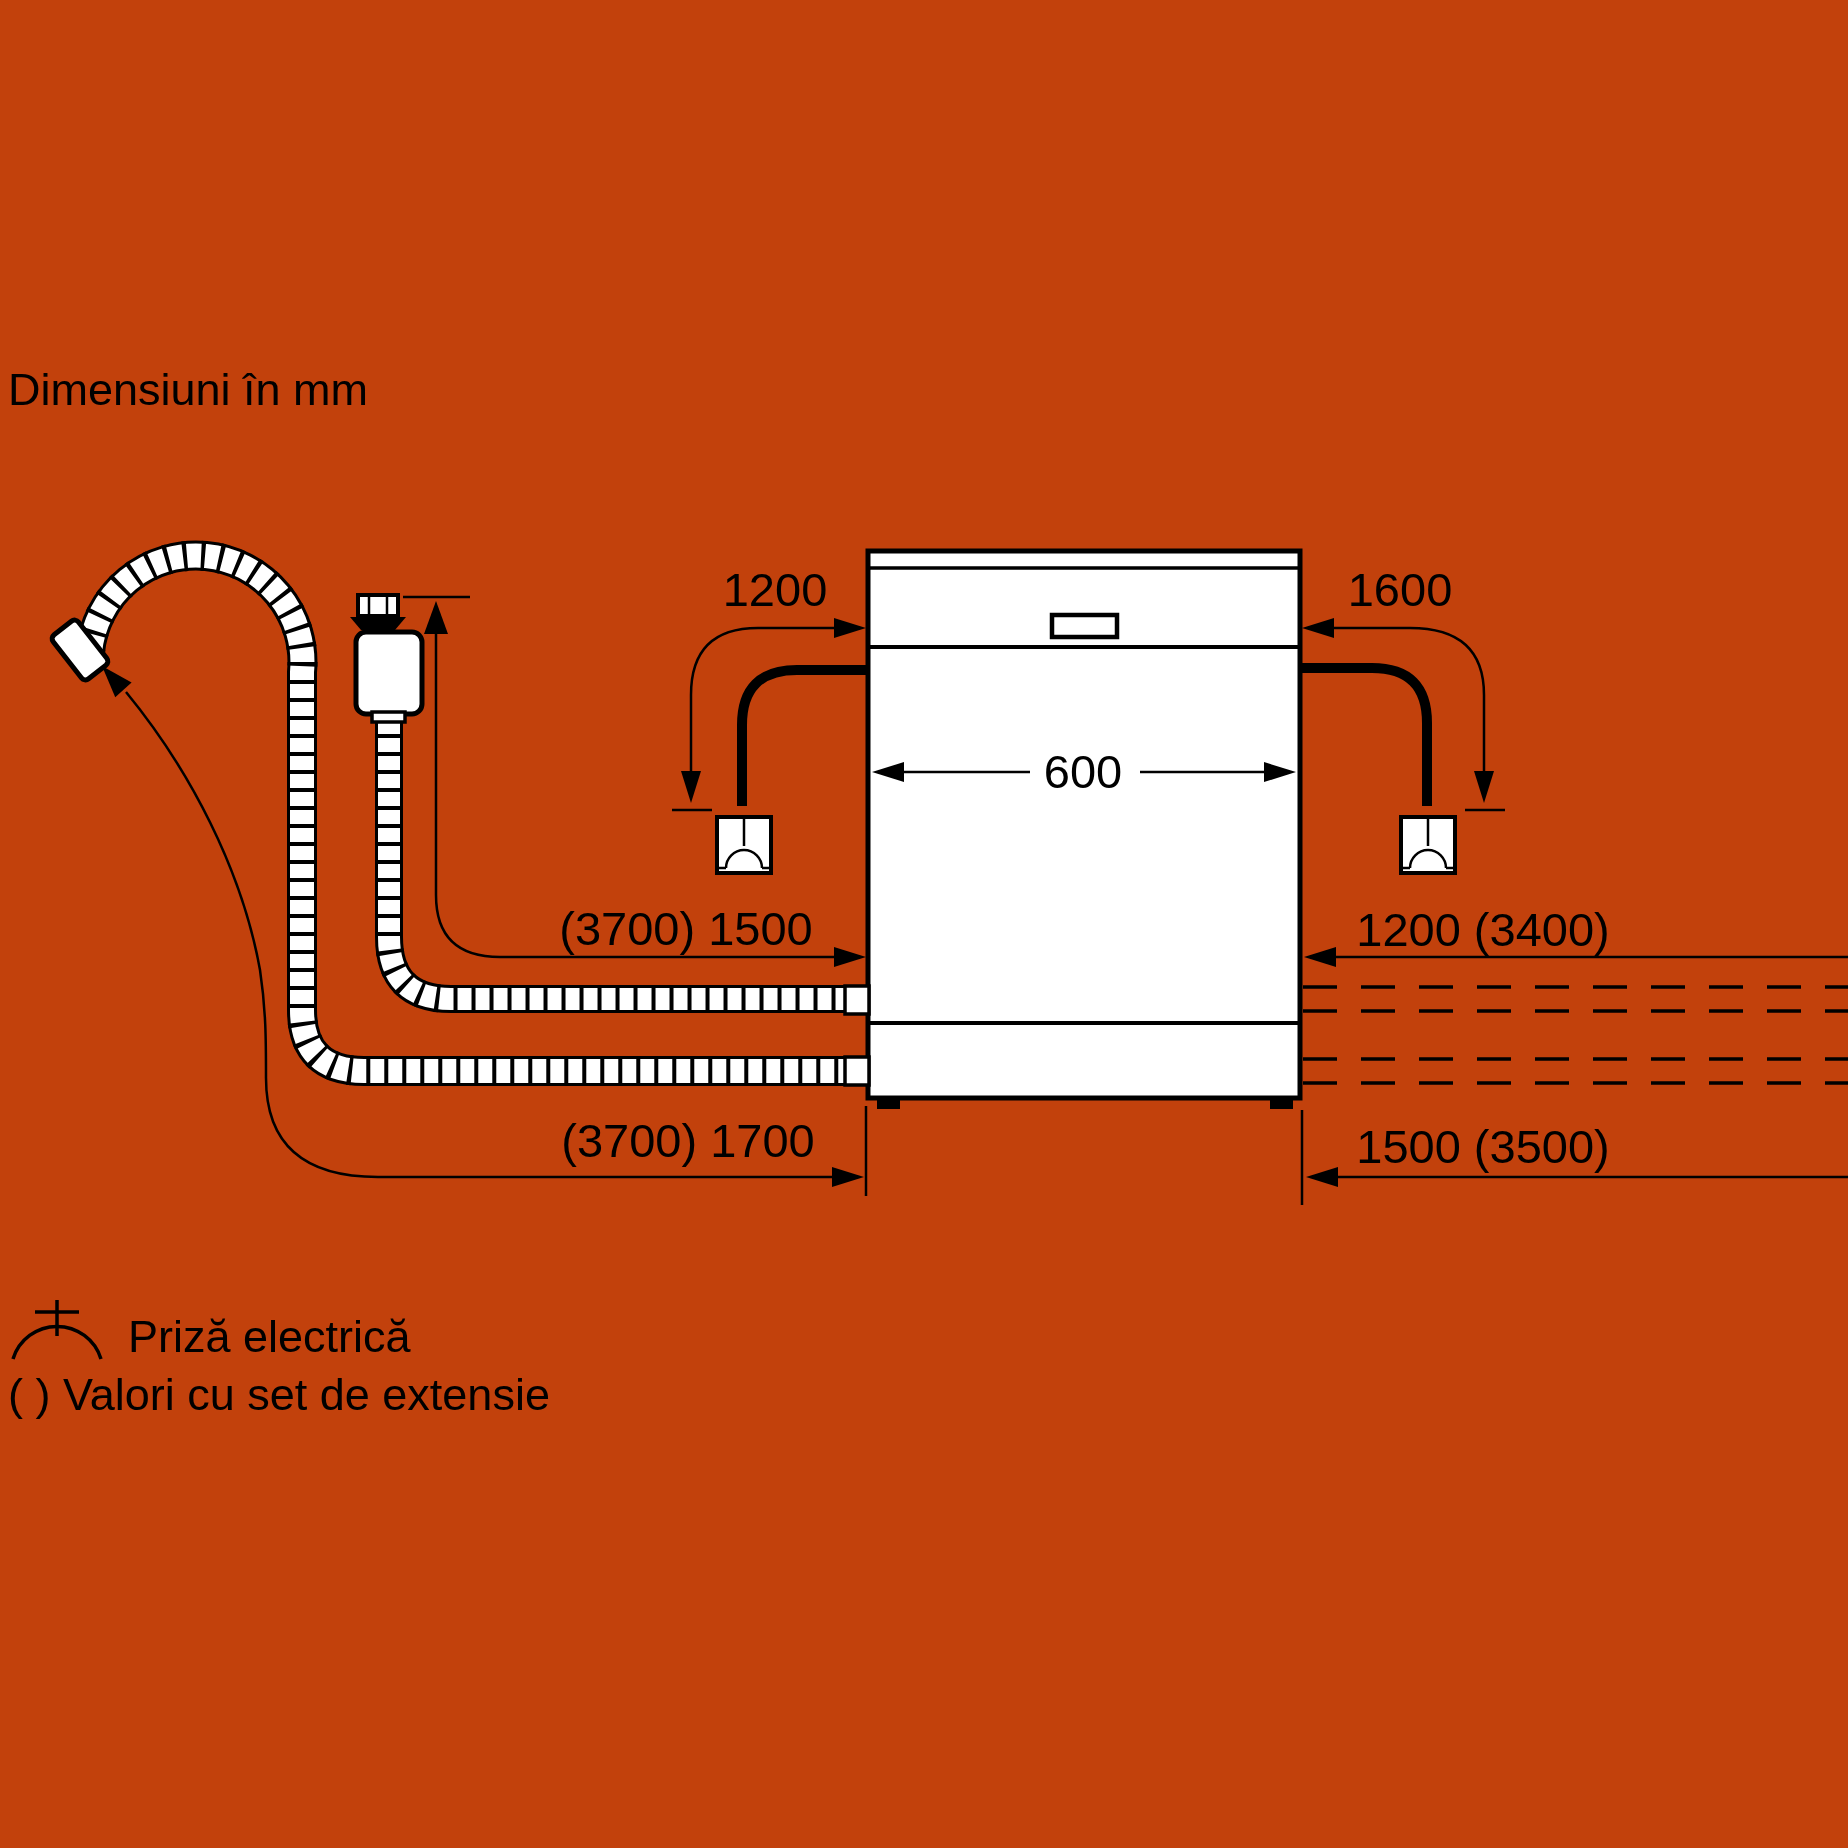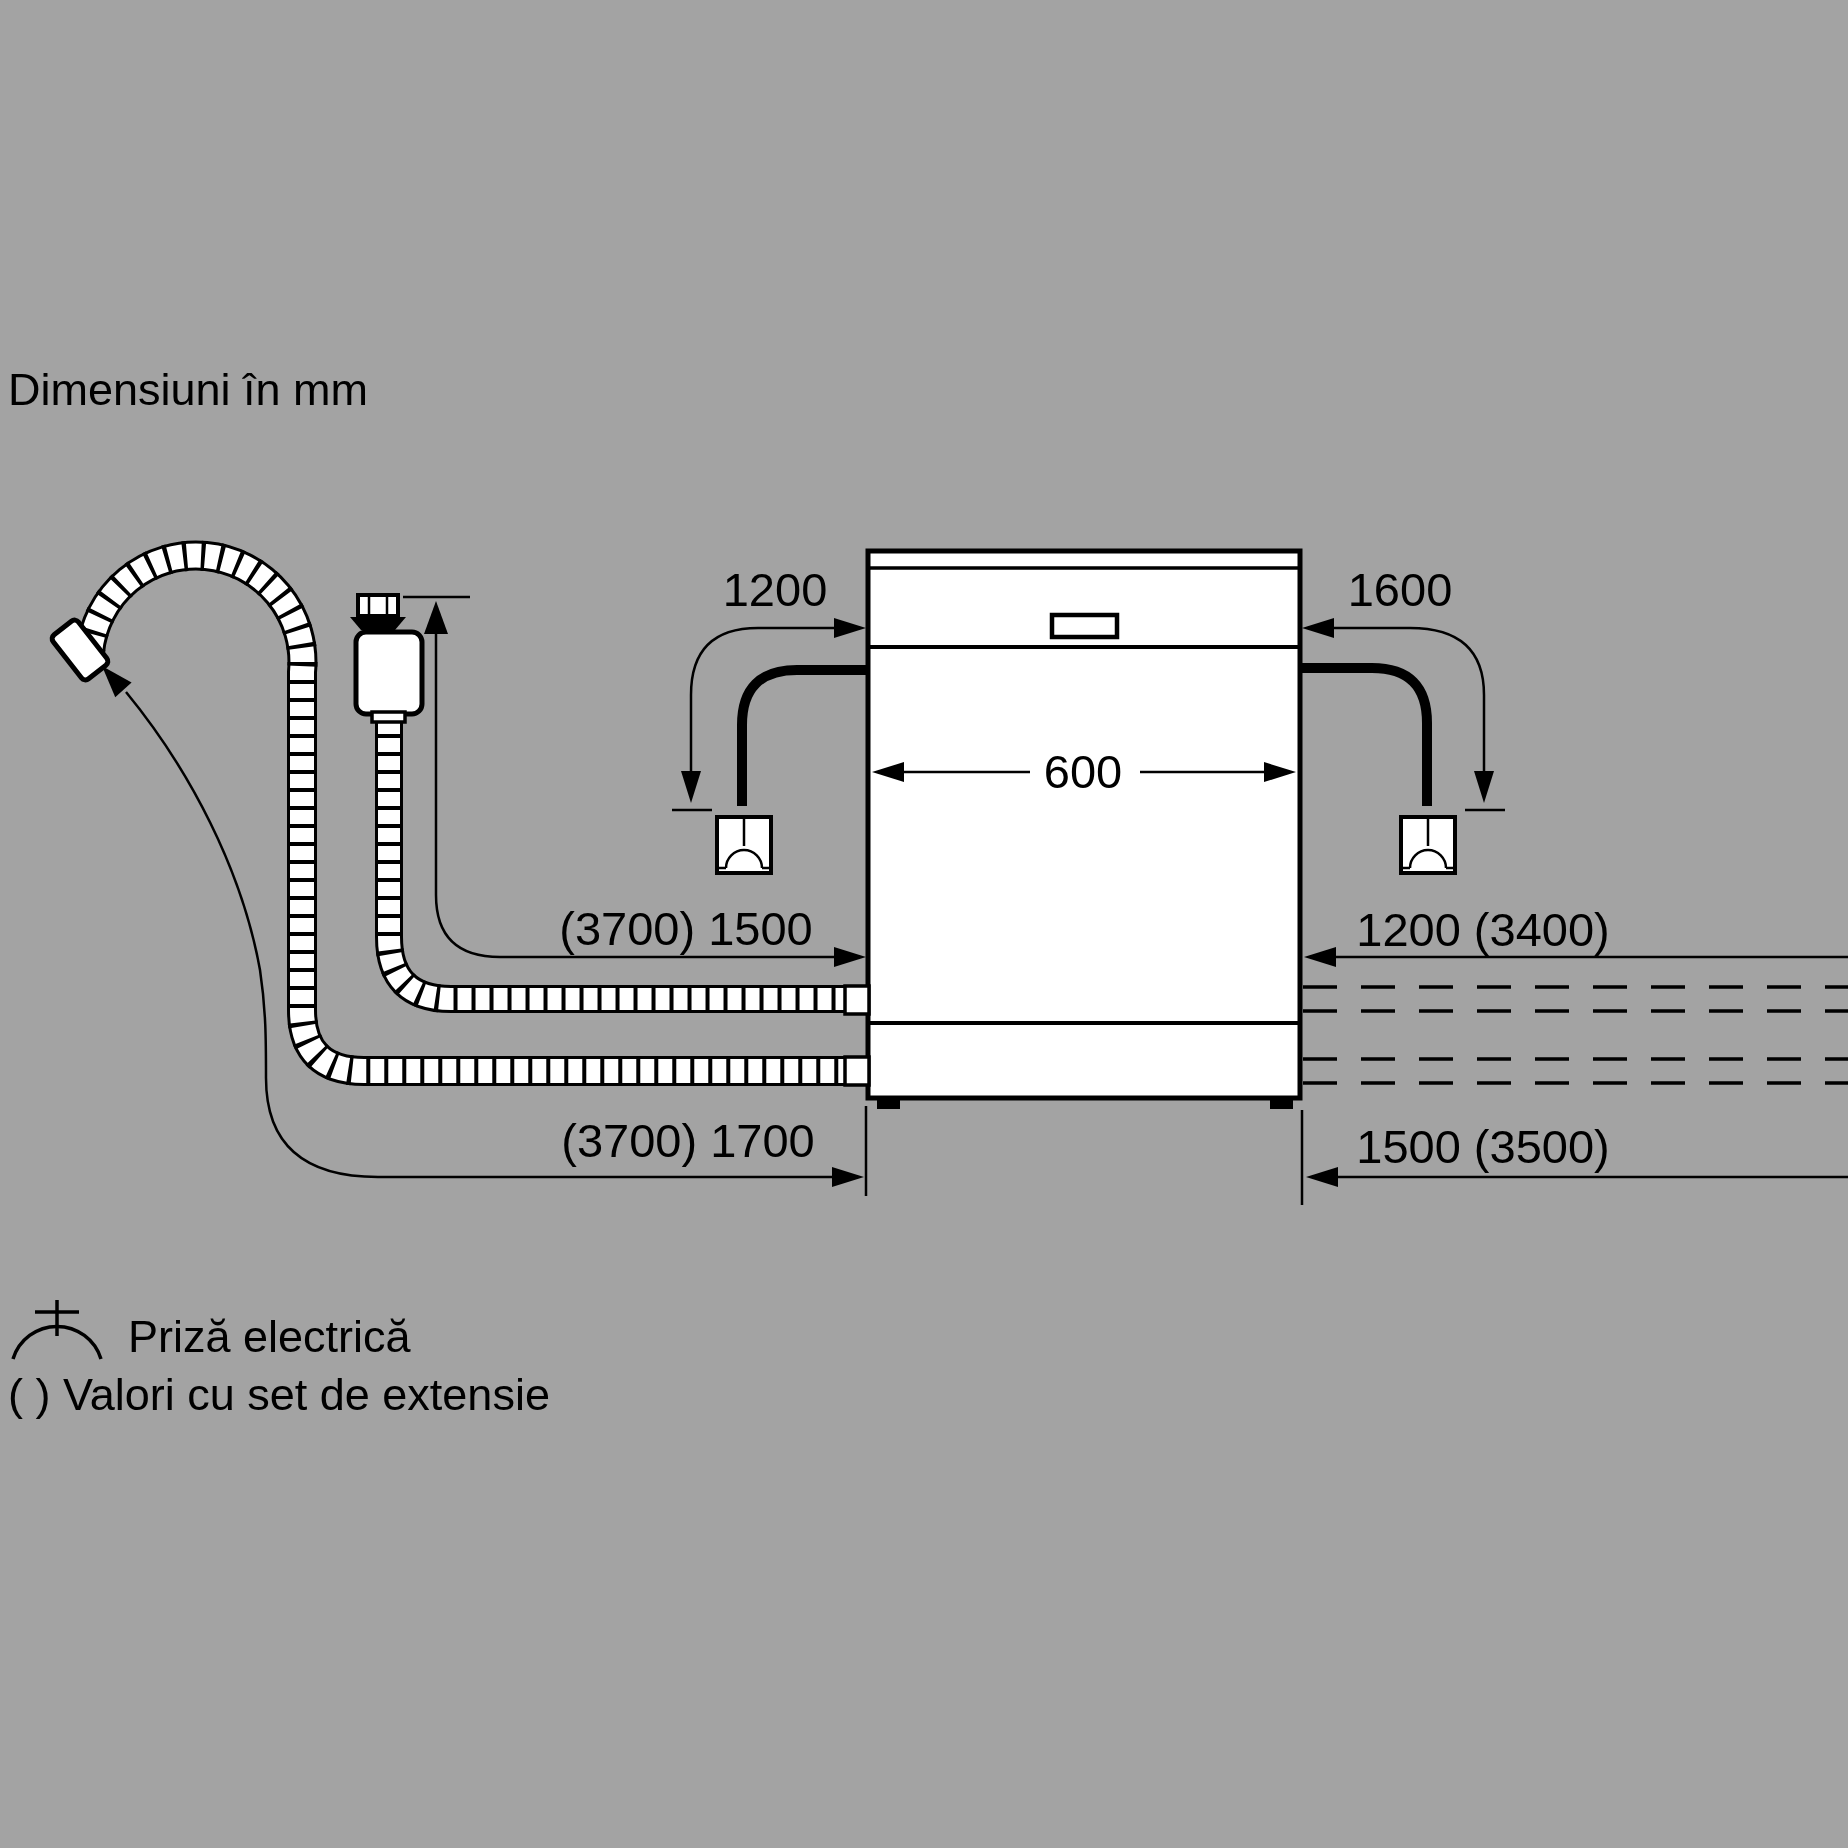--- a/index.html
+++ b/index.html
@@ -1,16 +1,16 @@
 <!DOCTYPE html>
 <html><head>
 <meta charset="utf-8">
 <style>
   html,body{margin:0;padding:0;background:#ffffff;}
-  .stage{width:1848px;height:1848px;position:relative;background:#a3a3a3;overflow:hidden;text-decoration:underline;}
+  .stage{width:1848px;height:1848px;position:relative;background:#c2410c;overflow:hidden;text-decoration:underline;}
   svg{display:block;}
   text{font-family:"Liberation Sans", sans-serif;fill:#000000;}
   .dim-label{font-size:47px;}
   .title-label{font-size:45px;}
   .legend-label{font-size:45px;}
   .thin{stroke:#000;stroke-width:2.5;fill:none;}
   .thick-cord{stroke:#000;stroke-width:10;fill:none;}
   .outline{stroke:#000;fill:#ffffff;}
   .arrow{fill:#000;stroke:none;}
   .hose-outer{stroke:#000;stroke-width:30;fill:none;}

